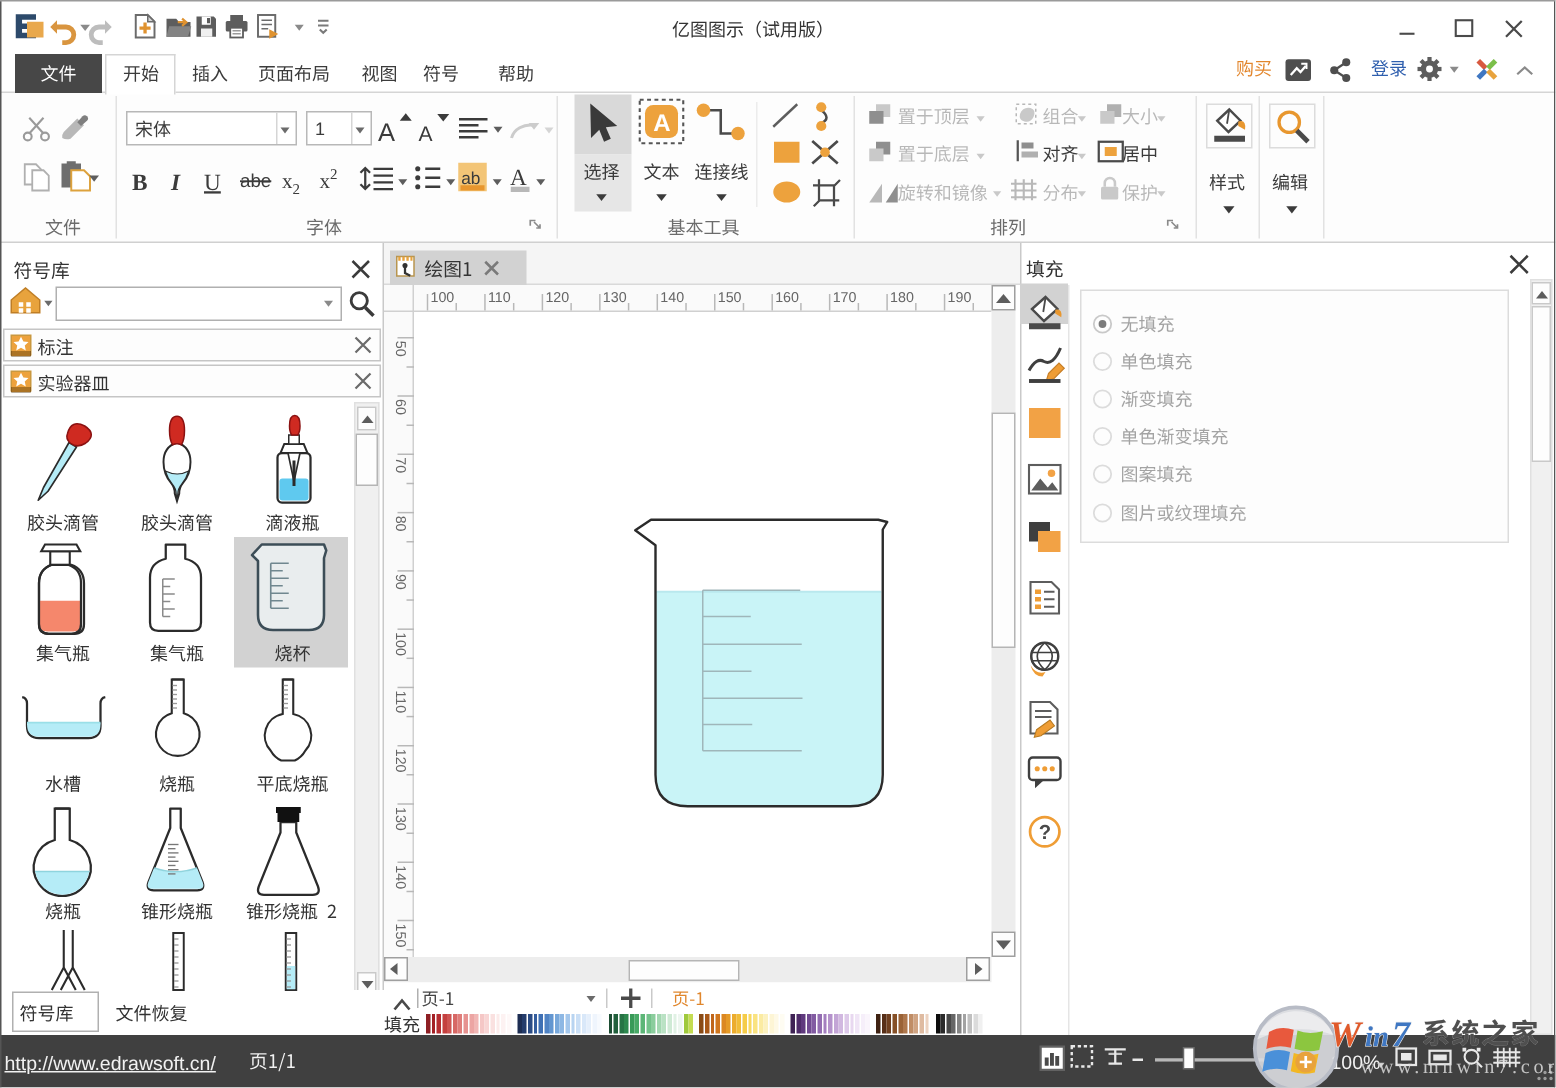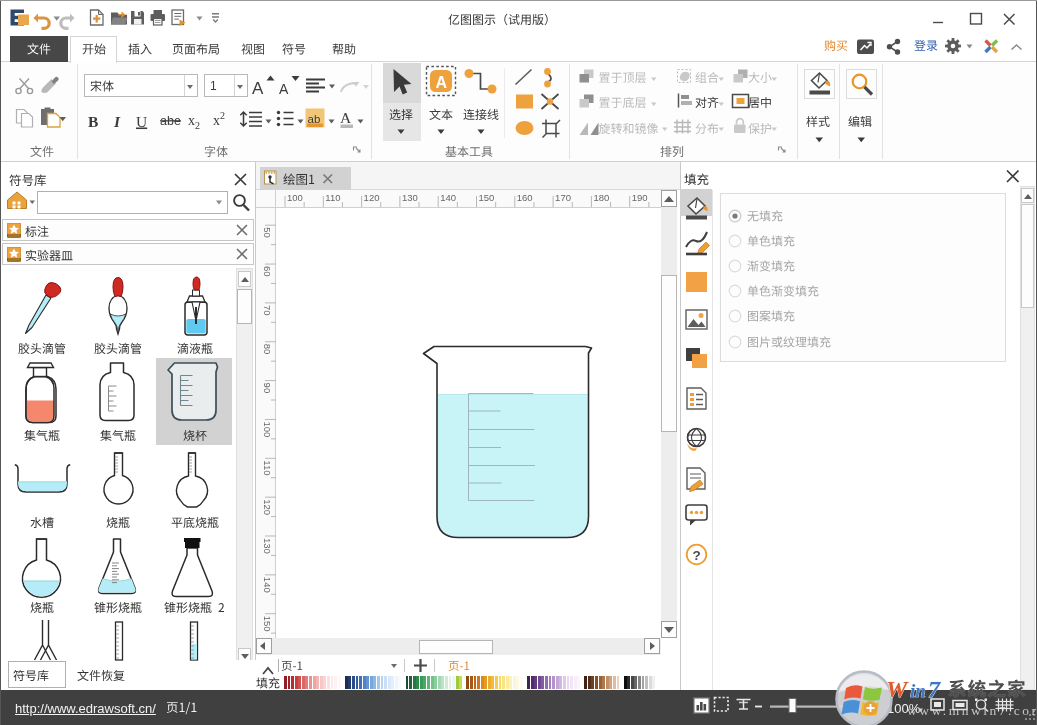--- a/index.html
+++ b/index.html
@@ -251,21 +251,21 @@
   </div>
 <div class="abs" style="left:680px;top:162px;width:357px;height:528px;background:#fff;border-left:1px solid #c9c9c9"></div>
 <div class="abs" style="left:680px;top:189px;width:32px;height:27px;background:#d2d2d2"></div>
 <div class="abs" style="left:712px;top:190px;width:1px;height:500px;background:#e5e5e5"></div>
 <div class="abs" style="left:720px;top:193px;width:286px;height:169px;background:#fdfdfd;border:1px solid #dcdcdc"></div>
 <div class="abs" style="left:1020px;top:186px;width:15px;height:504px;background:#f0f0f0;border:1px solid #e0e0e0"></div>
 <div class="abs" style="left:1021px;top:188px;width:13px;height:15px;background:#fdfdfd;border:1px solid #c9c9c9"></div>
 <div class="abs" style="left:1023.5px;top:193.5px;width:0;height:0;border-left:4px solid transparent;border-right:4px solid transparent;border-bottom:5px solid #5d5d5d"></div>
 <div class="abs" style="left:1021px;top:204px;width:13px;height:104px;background:#fdfdfd;border:1px solid #c9c9c9"></div>
 <div class="abs" style="left:0;top:690px;width:1037px;height:35px;background:#404040"></div>
-<a class="abs" style="left:15px;top:701px;font-size:13px;color:#f2f2f2;text-decoration:underline">http://www.edrawsoft.cn/</a>
+<a class="abs" style="left:3px;top:701px;font-size:13px;color:#f2f2f2;text-decoration:underline">http://www.edrawsoft.cn/</a>
 <svg id="ov" width="1037" height="725" viewBox="0 0 1037 725" xmlns="http://www.w3.org/2000/svg">
     <defs>
       <path id="g0" d="M390 736H853V664H390ZM839 736H852L870 739L918 714Q916 711 913 708Q910 704 907 700Q798 577 721 487Q644 397 592 334Q541 270 512 228Q482 187 468 161Q453 135 448 119Q444 103 444 91Q444 63 470 50Q496 38 538 38L799 37Q826 37 840 52Q854 67 860 110Q867 154 869 239Q884 230 903 224Q922 217 938 214Q934 135 925 86Q916 36 900 10Q885 -16 859 -26Q833 -35 795 -35H543Q453 -35 411 -4Q369 28 369 83Q369 99 373 119Q377 139 392 168Q406 197 436 242Q466 288 518 354Q569 420 648 514Q727 608 839 736ZM280 838 350 816Q318 732 274 649Q230 566 180 493Q129 420 74 364Q71 373 63 387Q55 401 46 416Q38 430 31 439Q81 487 127 551Q173 615 212 688Q252 762 280 838ZM183 594 254 666 255 665V-78H183Z"></path>
       <path id="g1" d="M84 796H917V-80H842V728H156V-80H84ZM126 29H885V-38H126ZM375 279 407 325Q447 317 491 304Q535 292 576 278Q616 263 644 250L613 199Q585 213 544 228Q504 244 460 257Q415 270 375 279ZM414 708 477 686Q449 641 410 598Q372 554 330 517Q287 480 245 452Q240 459 230 468Q220 476 210 484Q200 492 192 497Q256 535 316 590Q376 646 414 708ZM681 628H695L706 631L749 606Q711 544 650 492Q590 441 516 401Q443 361 364 332Q286 303 210 285Q206 294 200 306Q195 318 188 328Q181 339 174 346Q248 361 324 386Q400 411 470 446Q539 481 594 524Q649 567 681 617ZM370 573Q414 521 486 477Q558 433 646 402Q733 370 823 353Q813 344 800 327Q788 310 781 296Q690 316 602 352Q513 388 438 438Q364 488 315 548ZM391 628H704V570H351ZM275 152 310 203Q361 197 416 188Q472 178 527 166Q582 155 630 142Q679 129 715 117L682 61Q634 78 565 96Q496 113 420 128Q344 144 275 152Z"></path>
       <path id="g2" d="M461 484H542V18Q542 -18 532 -37Q521 -56 494 -66Q467 -75 422 -77Q378 -79 311 -79Q309 -62 301 -40Q293 -17 284 0Q318 -1 350 -2Q381 -3 404 -2Q428 -2 437 -2Q451 -1 456 3Q461 7 461 19ZM234 351 311 330Q287 269 254 210Q220 151 182 100Q143 49 104 11Q97 18 84 26Q71 35 58 44Q44 52 35 56Q96 109 148 188Q201 266 234 351ZM684 320 753 349Q790 303 826 248Q861 193 890 140Q919 87 934 44L859 10Q846 52 818 106Q790 160 755 216Q720 273 684 320ZM149 766H853V692H149ZM60 523H941V449H60Z"></path>
       <path id="g3" d="M695 380Q695 478 720 563Q744 648 789 722Q834 795 894 856L954 825Q897 766 855 696Q813 627 790 548Q768 470 768 380Q768 291 790 212Q813 133 855 64Q897 -5 954 -65L894 -96Q834 -34 789 39Q744 112 720 198Q695 283 695 380Z"></path>
       <path id="g4" d="M120 775 170 821Q196 800 224 774Q252 748 277 723Q302 698 317 678L265 626Q250 647 226 673Q201 699 174 726Q146 753 120 775ZM179 -54 167 13 190 44 371 161Q375 146 380 128Q386 109 392 97Q327 54 288 27Q249 0 227 -15Q205 -30 195 -39Q185 -48 179 -54ZM50 526H228V454H50ZM346 632H959V560H346ZM378 414H646V344H378ZM483 375H552V70L483 62ZM360 61Q418 76 500 98Q583 121 669 145L679 78Q600 55 522 32Q444 9 381 -10ZM777 796 829 828Q860 796 892 757Q924 718 940 688L885 651Q870 681 839 722Q808 763 777 796ZM671 835H747Q747 703 753 582Q759 462 769 360Q779 259 794 183Q808 107 828 65Q847 23 871 21Q884 21 893 62Q902 102 907 175Q914 168 926 160Q937 151 948 144Q960 138 967 134Q959 71 948 30Q938 -12 925 -35Q912 -58 898 -68Q883 -77 869 -77Q824 -75 792 -30Q759 14 737 96Q715 177 702 290Q688 402 681 540Q674 678 671 835ZM179 -54Q175 -45 168 -32Q162 -20 155 -8Q148 4 141 11Q155 20 172 41Q189 62 189 94V526H260V29Q260 29 252 23Q243 17 231 8Q219 -2 207 -13Q195 -24 187 -34Q179 -45 179 -54Z"></path>
       <path id="g5" d="M196 770H843V698H196ZM196 537H841V466H196ZM190 298H843V227H190ZM153 770H227V407Q227 350 222 285Q217 220 204 154Q190 87 162 26Q135 -35 90 -85Q85 -77 74 -68Q63 -58 52 -49Q41 -40 32 -36Q74 11 98 66Q122 121 134 180Q146 238 150 296Q153 354 153 407ZM813 770H887V22Q887 -14 876 -33Q866 -52 841 -62Q816 -71 771 -73Q726 -75 655 -74Q652 -60 644 -38Q637 -17 629 -2Q664 -3 696 -4Q729 -4 753 -4Q777 -3 786 -3Q801 -2 807 3Q813 8 813 22ZM467 743H543V-71H467Z"></path>
       <path id="g6" d="M134 563H439V496H134ZM524 548H882V479H524ZM282 842H351V523H282ZM137 351H378V-79H309V283H137ZM105 820H174V423Q174 357 171 290Q168 222 159 156Q150 90 132 30Q114 -31 84 -83Q78 -75 68 -67Q59 -59 49 -50Q39 -42 30 -37Q55 11 70 67Q85 123 92 184Q100 244 102 304Q105 365 105 422ZM861 548H875L887 551L932 539Q910 375 858 254Q806 133 730 50Q654 -33 559 -82Q555 -73 547 -62Q539 -50 530 -39Q522 -28 514 -21Q601 18 672 94Q743 171 792 282Q841 392 861 534ZM631 504Q654 383 697 279Q740 175 806 98Q872 21 963 -22Q955 -29 945 -40Q935 -50 926 -61Q918 -72 912 -82Q819 -32 752 52Q686 136 642 248Q599 359 573 492ZM901 832 948 768Q888 754 813 742Q738 730 658 722Q579 714 504 709Q502 722 496 740Q489 759 483 772Q557 778 634 787Q712 796 782 808Q851 819 901 832ZM483 772H555V427Q555 364 552 296Q548 229 538 162Q529 94 510 32Q490 -31 457 -85Q450 -78 440 -70Q429 -63 418 -55Q406 -47 397 -43Q426 7 443 66Q460 124 469 186Q478 248 480 310Q483 371 483 427Z"></path>
       <path id="g7" d="M305 380Q305 283 280 198Q256 112 211 39Q166 -34 106 -96L46 -65Q103 -5 145 64Q187 133 210 212Q232 291 232 380Q232 470 210 548Q187 627 145 696Q103 766 46 825L106 856Q166 795 211 722Q256 648 280 563Q305 478 305 380Z"></path>

